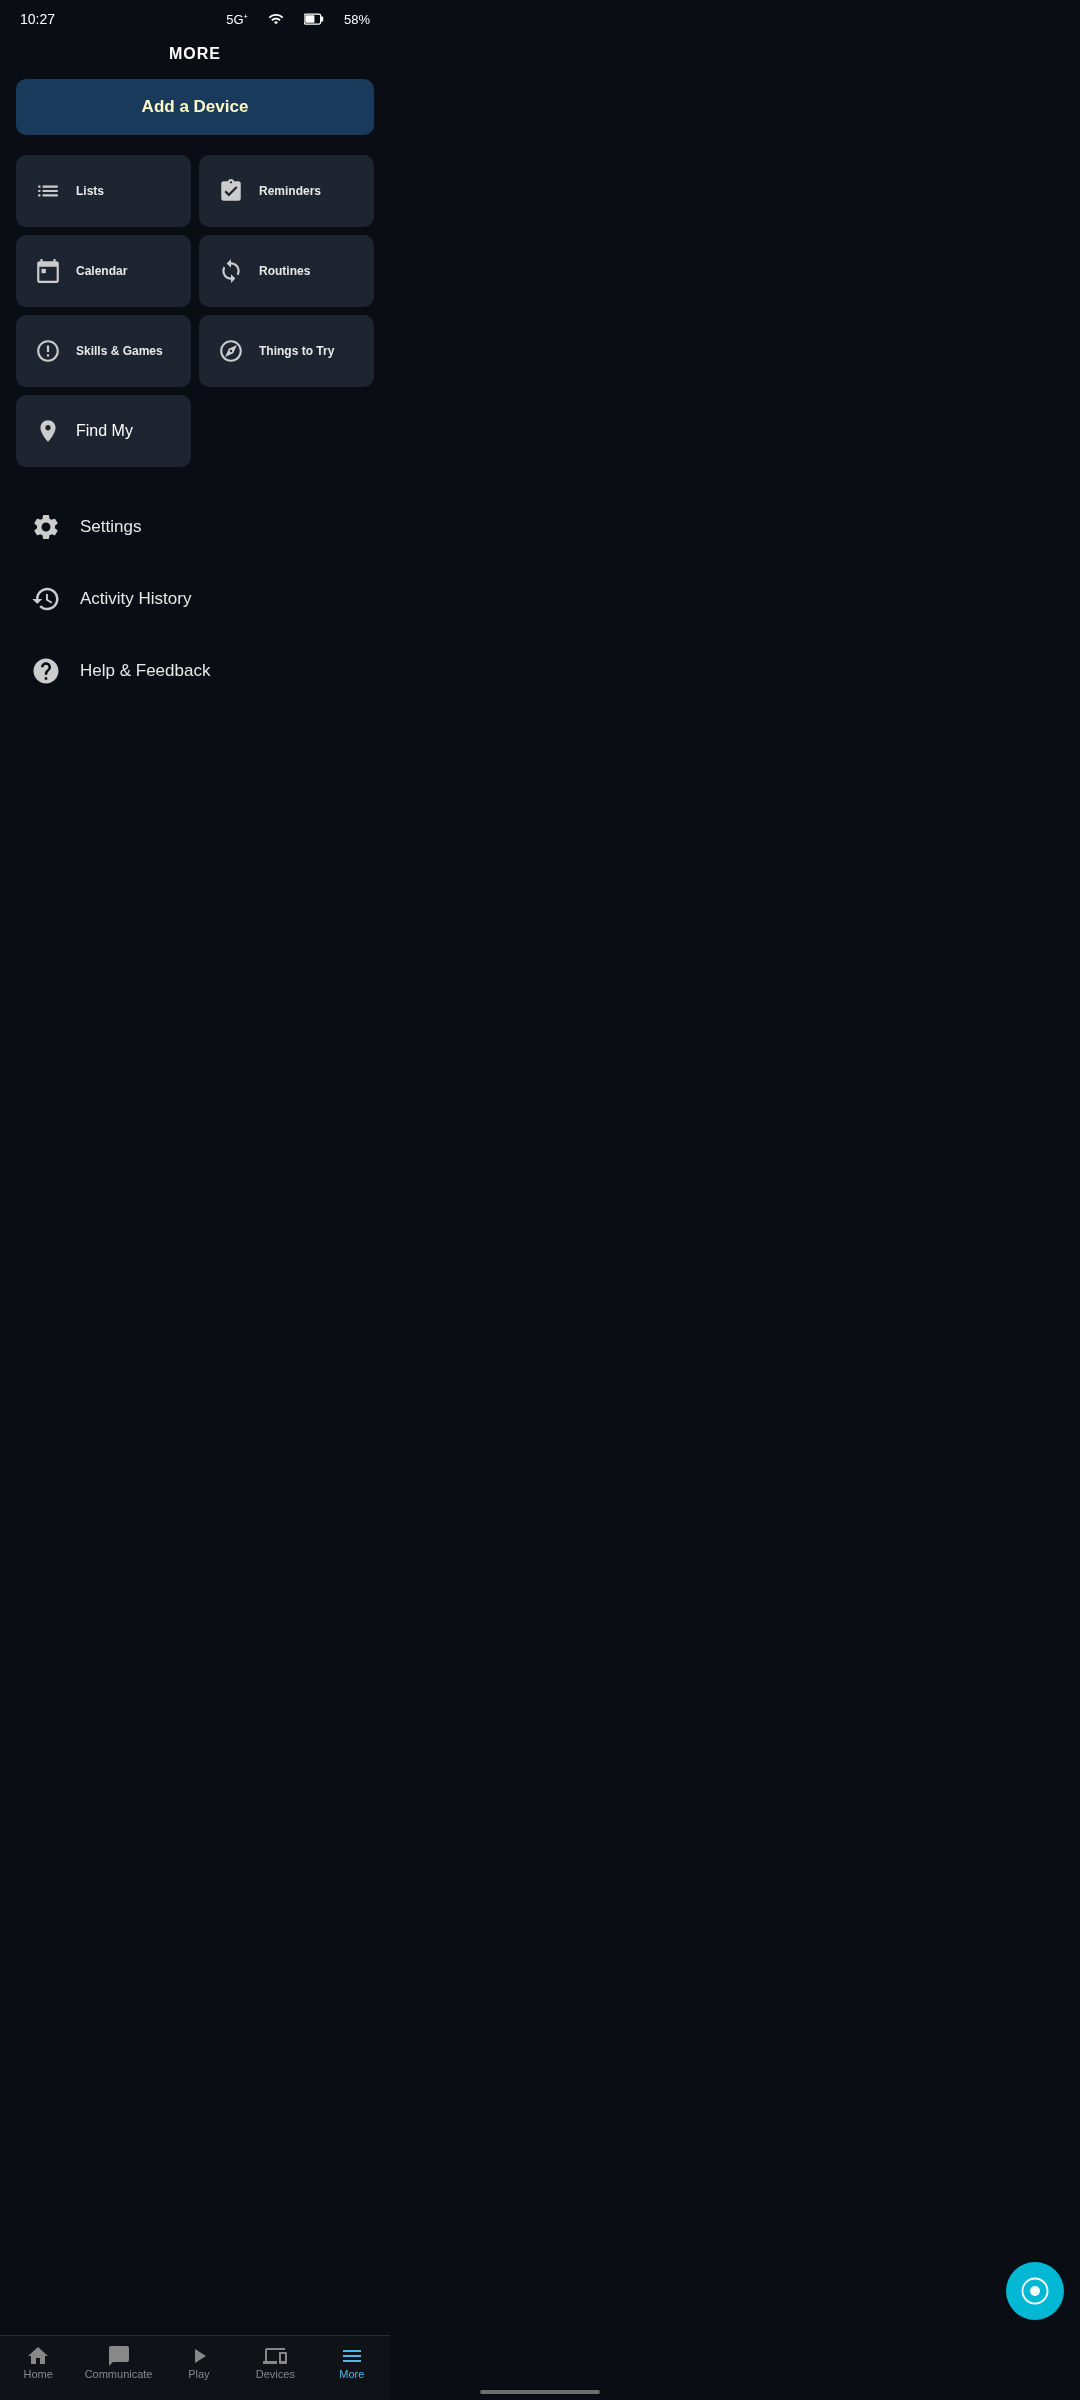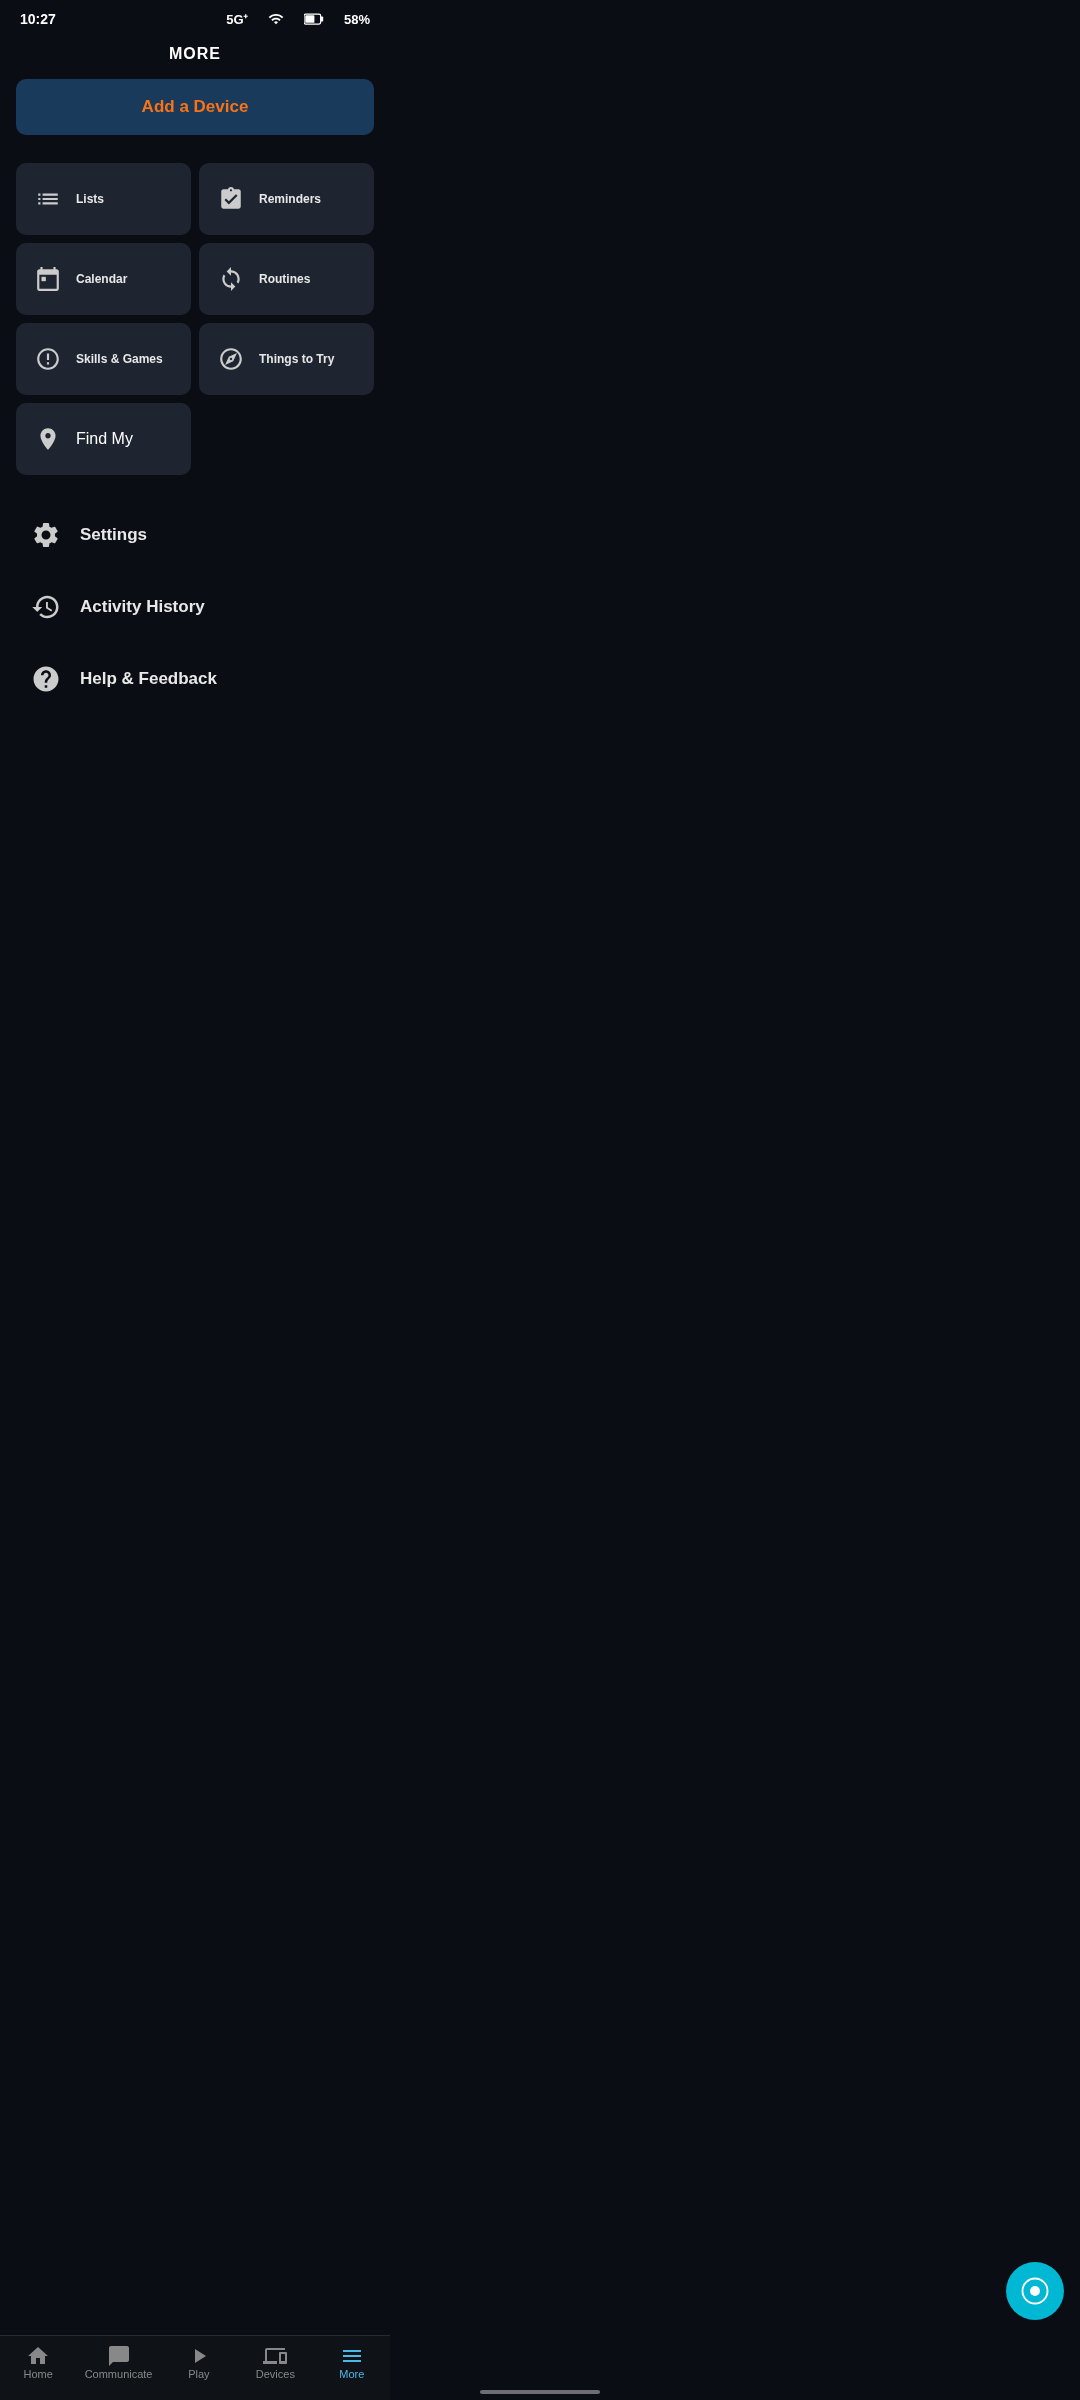--- a/index.html
+++ b/index.html
@@ -18,21 +18,21 @@
       position: relative;
       overflow-x: hidden;
     }
 
     .status-bar {
       display: flex;
       justify-content: space-between;
       align-items: center;
       padding: 10px 20px 5px;
       font-size: 14px;
-      font-weight: 700;
+      font-weight: 400;
     }
 
     .status-right {
       display: flex;
       align-items: center;
       gap: 20px;
       font-size: 13px;
     }
 
     .page-title {
@@ -46,25 +46,25 @@
     .main-content {
       padding: 0 16px;
     }
 
     .add-device-btn {
       width: 100%;
       background-color: #1a3a5c;
       border: none;
       border-radius: 10px;
       padding: 18px;
-      color: #f97316;
+      color: #fef9c3;
       font-size: 17px;
       font-weight: 600;
       cursor: pointer;
-      margin-bottom: 28px;
+      margin-bottom: 20px;
       text-align: center;
     }
 
     .grid-container {
       display: grid;
       grid-template-columns: 1fr 1fr;
       gap: 8px;
       margin-bottom: 8px;
     }
 
@@ -119,21 +119,21 @@
     .list-item {
       display: flex;
       align-items: center;
       gap: 16px;
       padding: 18px 8px;
       cursor: pointer;
     }
 
     .list-item .item-label {
       font-size: 17px;
-      font-weight: 700;
+      font-weight: 400;
       color: #e8e8e8;
     }
 
     .list-icon {
       width: 36px;
       height: 36px;
       display: flex;
       align-items: center;
       justify-content: center;
       flex-shrink: 0;

